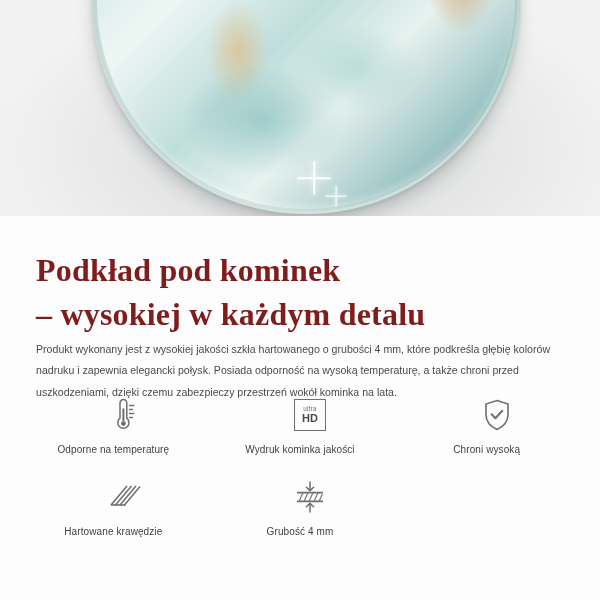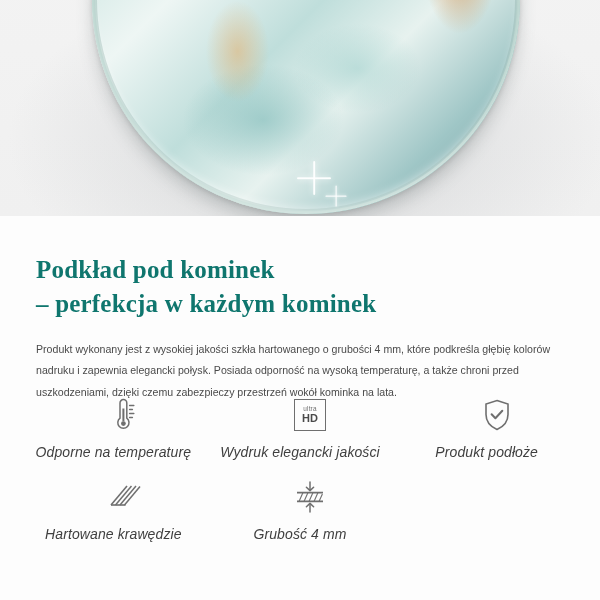--- a/index.html
+++ b/index.html
@@ -101,26 +101,26 @@
   }
   .sparkle::before { width: 34px; height: 1.6px; box-shadow: 0 0 6px rgba(255,255,255,0.9); }
   .sparkle::after  { width: 1.6px; height: 34px; box-shadow: 0 0 6px rgba(255,255,255,0.9); }
   .sparkle.s1 { left: 296px; top: 160px; }
   .sparkle.s2 { left: 318px; top: 178px; transform: scale(0.62); }
 
   
   .headline {
     position: absolute;
     left: 36px;
-    top: 236px;
+    top: 228px;
     width: 530px;
     font-family: "Liberation Serif", serif;
-    font-size: 25px;
+    font-size: 32px;
     line-height: 1.36;
-    color: #0f766e;
+    color: #7f1d1d;
     letter-spacing: 0.2px;
   }
   .headline .l2 { display: block; }
 
   .body-copy {
     position: absolute;
     left: 36px;
     top: 328px;
     width: 534px;
     font-size: 10.6px;
@@ -147,25 +147,24 @@
   }
   .feature .icon {
     height: 46px;
     display: flex;
     align-items: center;
     justify-content: center;
     margin-left: 20px;
   }
   .feature .caption {
     margin-top: 6px;
-    font-size: 14px;
+    font-size: 10px;
     color: #3f3f3f;
     text-align: left;
     letter-spacing: 0.1px;
-    font-style: italic;
   }
   svg { display: block; }
 
   .ultrahd-box {
     width: 30px;
     height: 30px;
     border: 1.6px solid #6f6f6f;
     display: flex;
     flex-direction: column;
     align-items: center;
@@ -195,21 +194,21 @@
       <div class="disc-art"></div>
 
       <div class="disc-edge"></div>
     </div>
     <div class="sparkle s1"></div>
     <div class="sparkle s2"></div>
   </div>
 
   <h1 class="headline">
     <span class="l1">Podkład pod kominek</span>
-    <span class="l2">– perfekcja w każdym kominek</span>
+    <span class="l2">– wysokiej w każdym detalu</span>
   </h1>
 
   <p class="body-copy">Produkt wykonany jest z wysokiej jakości szkła hartowanego o grubości 4 mm, które podkreśla głębię kolorów nadruku i zapewnia elegancki połysk. Posiada odporność na wysoką temperaturę, a także chroni przed uszkodzeniami, dzięki czemu zabezpieczy przestrzeń wokół kominka na lata.</p>
 
   <div class="features">
 
     <div class="feature">
       <span class="icon">
         <svg width="34" height="38" viewBox="0 0 34 38" fill="none" stroke="#6f6f6f" stroke-width="1.5">
           <path d="M14 7a3.4 3.4 0 0 1 6.8 0v15.2a5.6 5.6 0 1 1-6.8 0V7z"></path>
@@ -221,31 +220,31 @@
       <span class="caption">Odporne na temperaturę</span>
     </div>
 
     <div class="feature">
       <span class="icon">
         <span class="ultrahd-box">
           <span class="u">ultra</span>
           <span class="hd">HD</span>
         </span>
       </span>
-      <span class="caption">Wydruk elegancki jakości</span>
+      <span class="caption">Wydruk kominka jakości</span>
     </div>
 
     <div class="feature">
       <span class="icon">
         <svg width="34" height="38" viewBox="0 0 34 38" fill="none" stroke="#6f6f6f" stroke-width="1.6">
           <path d="M17 4.5l11 3.6v10.4c0 7-4.6 12.2-11 15-6.4-2.8-11-8-11-15V8.1l11-3.6z"></path>
           <path d="M11.6 18.2l3.8 4 6.9-7.4" stroke-width="2" stroke-linecap="round" stroke-linejoin="round"></path>
         </svg>
       </span>
-      <span class="caption">Produkt podłoże</span>
+      <span class="caption">Chroni wysoką</span>
     </div>
 
 
     <div class="feature">
       <span class="icon">
         <svg width="36" height="34" viewBox="0 0 36 34" fill="none" stroke="#6f6f6f" stroke-width="1.5">
           <path d="M6 25L22 6" stroke-width="1.6"></path>
           <path d="M10.5 25L26.5 6"></path>
           <path d="M15 25L31 6"></path>
           <path d="M19.5 25L35 6.4"></path>

